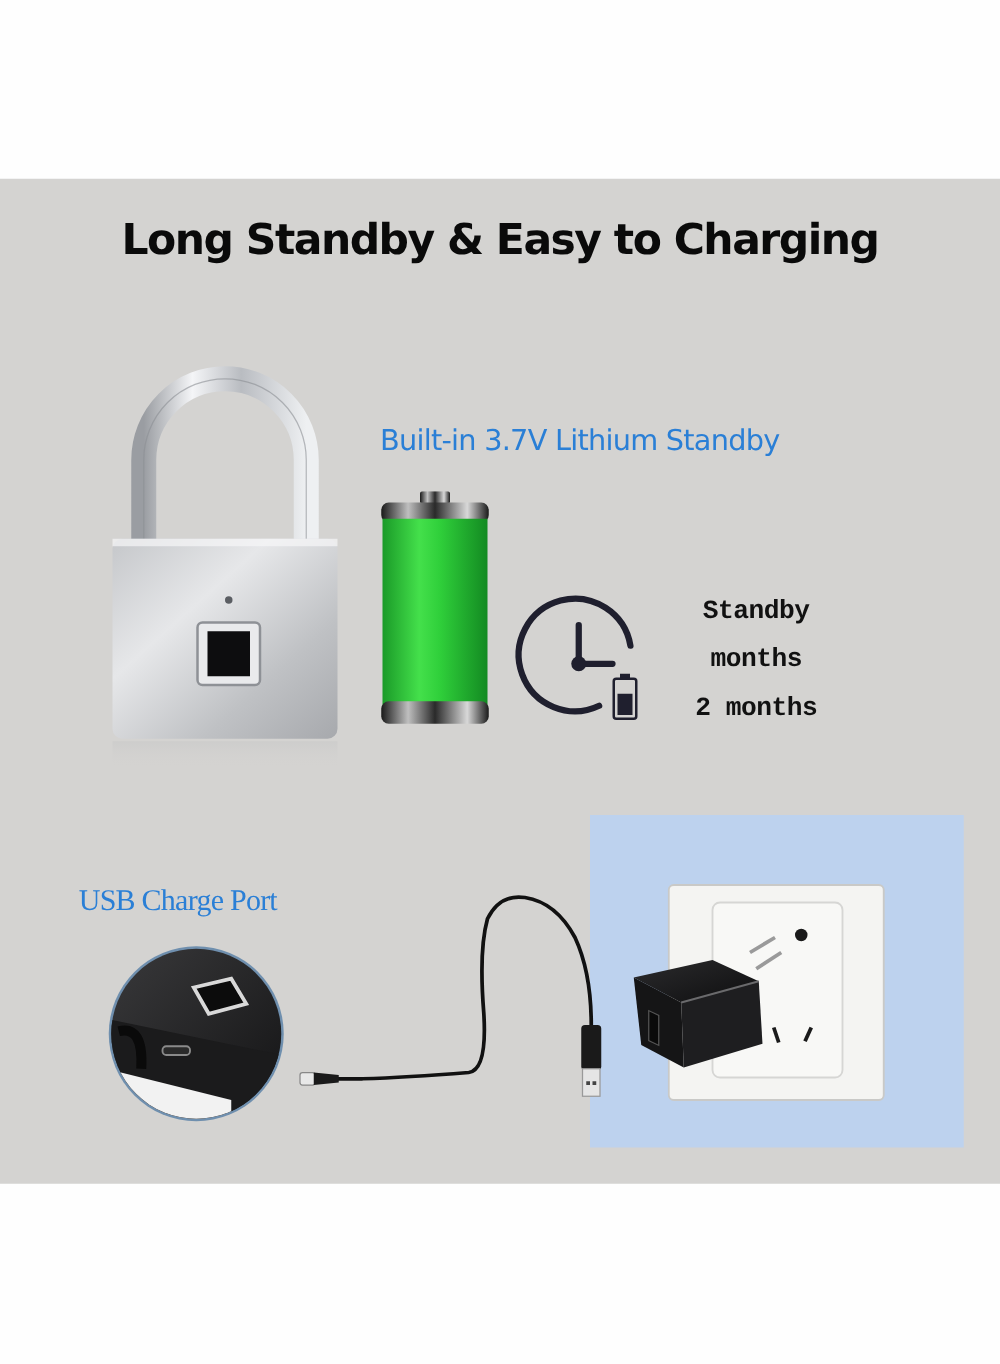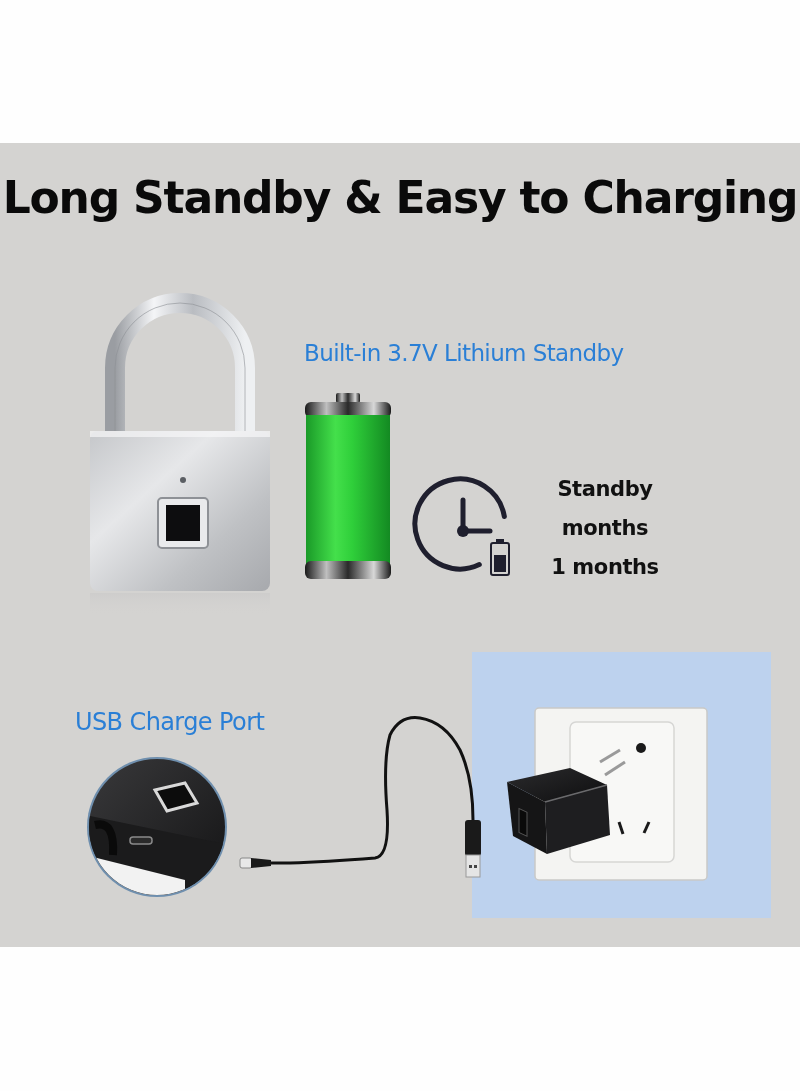--- a/index.html
+++ b/index.html
@@ -1,27 +1,27 @@
 <!DOCTYPE html>
 <html><head>
 <meta charset="utf-8">
 <style>
   html, body { margin:0; padding:0; }
   body { width:800px; height:1091px; background:#fefefe; position:relative; overflow:hidden;
          font-family:"DejaVu Sans", sans-serif; }
   .panel { position:absolute; left:0; top:143px; width:800px; height:804px; background:#d4d3d1; }
   .headline { position:absolute; left:0; top:172px; width:800px; text-align:center;
-              font-family:"DejaVu Sans", sans-serif; font-weight:bold; font-size:44px;
+              font-family:"DejaVu Sans", sans-serif; font-weight:bold; font-size:34px;
               letter-spacing:-1.2px; color:#0a0a0a; }
   .blue-text { position:absolute; color:#2a7fd6; font-family:"DejaVu Sans", sans-serif;
                font-size:23px; letter-spacing:-0.6px; }
   .battery-label { left:304px; top:340px; }
-  .usb-label { left:75px; top:708px; font-size:24px; }
+  .usb-label { left:63px; top:708px; font-size:24px;font-family:Liberation Serif, serif; }
   .standby { position:absolute; left:540px; top:470px; width:130px; text-align:center;
-             font-weight:bold; font-size:21px; line-height:39px; color:#111; letter-spacing:-0.4px; }
+             font-weight:bold; font-size:21px; line-height:39px; color:#111; letter-spacing:-0.4px;font-family:Liberation Mono, monospace; }
   .standby div { white-space:nowrap; }
   .art { position:absolute; }
   .blue-box { position:absolute; left:472px; top:652px; width:299px; height:266px; background:#bdd2ee; }
 </style>
 </head>
 <body>
 
 <div class="panel"></div>
 
 <div class="headline">Long Standby &amp; Easy to Charging</div>
@@ -85,21 +85,21 @@
   <line x1="58" y1="64" x2="85" y2="64" stroke="#1f1f2e" stroke-width="5" stroke-linecap="round"></line>
   <circle cx="58" cy="64" r="6" fill="#1f1f2e"></circle>
   <rect x="91" y="72" width="8" height="4" fill="#1f1f2e"></rect>
   <rect x="86" y="76" width="18" height="32" rx="2" fill="none" stroke="#1f1f2e" stroke-width="2"></rect>
   <rect x="89" y="88" width="12" height="17" fill="#1f1f2e"></rect>
 </svg>
 
 <div class="standby">
   <div>Standby</div>
   <div>months</div>
-  <div>1 months</div>
+  <div>2 months</div>
 </div>
 
 <div class="blue-box"></div>
 
 <div class="blue-text usb-label">USB Charge Port</div>
 
 <svg class="art" style="left:85px;top:755px" width="145" height="145" viewBox="0 0 145 145">
   <defs>
     <clipPath id="circ">
         <circle cx="72" cy="72" r="68"></circle>

